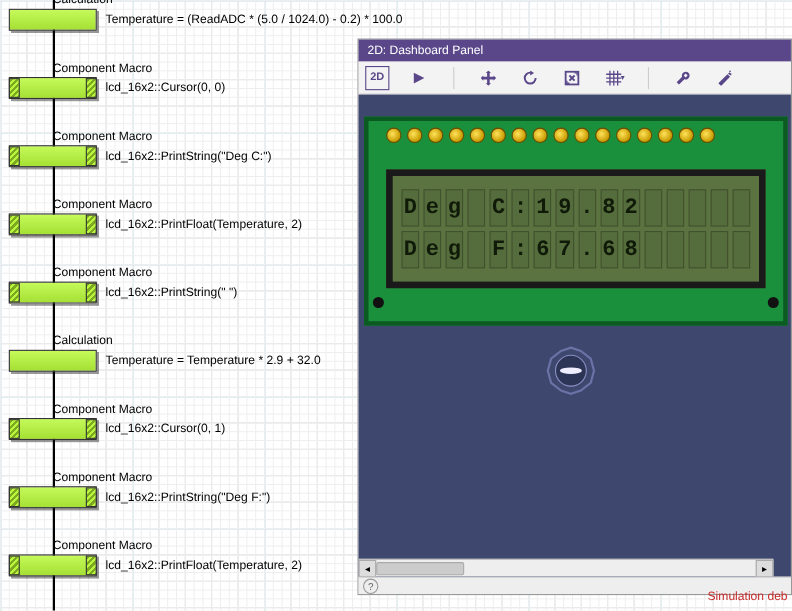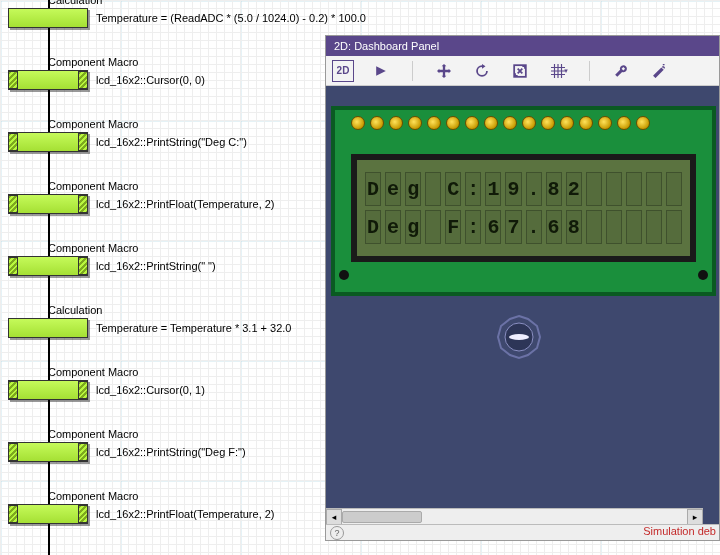--- a/index.html
+++ b/index.html
@@ -217,21 +217,21 @@
   .help-row {
     height: 16px;
     background: #eee;
     border-top: 1px solid #bbb;
     display: flex;
     align-items: center;
     padding: 0 4px;
   }
   .status-bar {
     position: absolute;
-    right: 4px; bottom: 18px;
+    right: 4px; bottom: 7px;
     font-size: 11px;
     color: #c42a2a;
     text-align: right;
   }
 </style>
 </head>
 <body>
 
 <div class="flowchart-area">
   <div class="flow-line"></div>
@@ -257,21 +257,21 @@
         <div class="block-desc">lcd_16x2::PrintFloat(Temperature, 2)</div>
       </div>
       <div class="block-row" style="top: 244px;">
         <div class="block-label">Component Macro</div>
         <div class="block-rect"></div>
         <div class="block-desc">lcd_16x2::PrintString(" ")</div>
       </div>
       <div class="block-row" style="top: 306px;">
         <div class="block-label">Calculation</div>
         <div class="block-rect calc"></div>
-        <div class="block-desc">Temperature = Temperature * 3.1 + 32.0</div>
+        <div class="block-desc">Temperature = Temperature * 2.9 + 32.0</div>
       </div>
       <div class="block-row" style="top: 368px;">
         <div class="block-label">Component Macro</div>
         <div class="block-rect"></div>
         <div class="block-desc">lcd_16x2::Cursor(0, 1)</div>
       </div>
       <div class="block-row" style="top: 430px;">
         <div class="block-label">Component Macro</div>
         <div class="block-rect"></div>
         <div class="block-desc">lcd_16x2::PrintString("Deg F:")</div>

